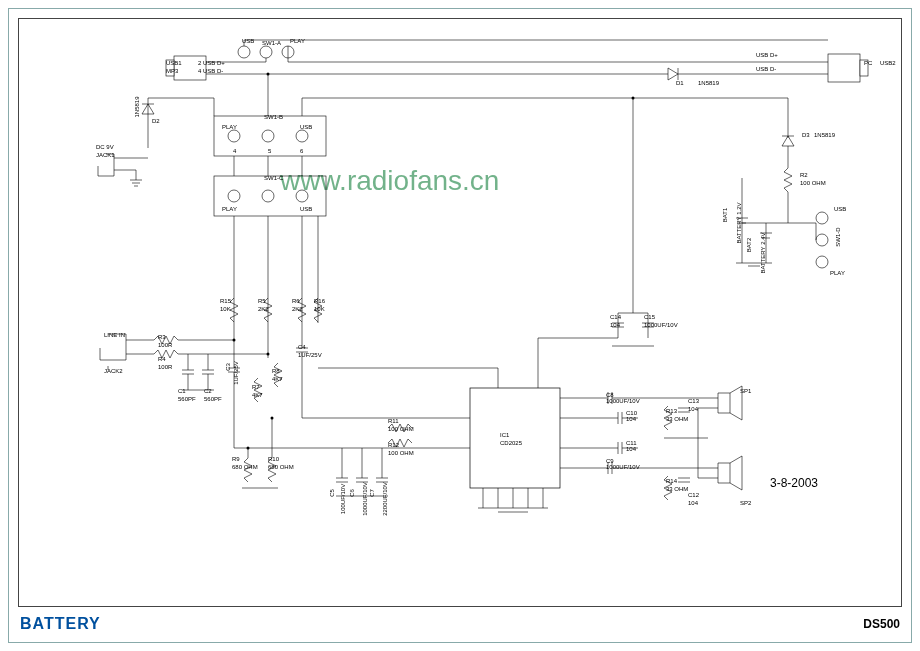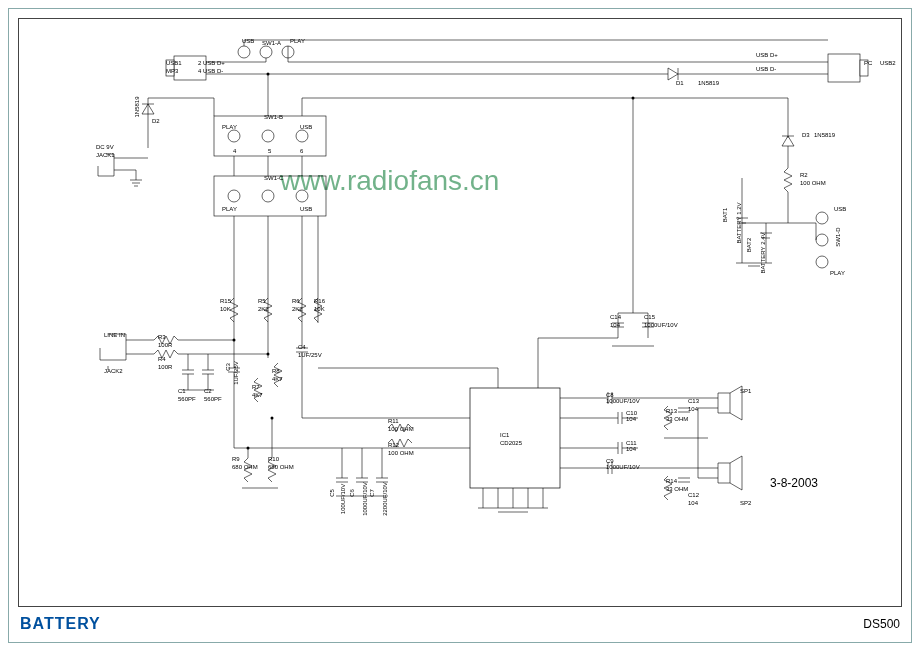--- a/index.html
+++ b/index.html
@@ -37,21 +37,21 @@
       align-items: center;
     }
     .brand {
       font-size: 16px;
       font-weight: bold;
       color: #00509e;
       letter-spacing: 1px;
     }
     .model {
       font-size: 12px;
-      font-weight: normal;
+      font-weight: bold;
       color: #000;
     }
     .label {
       position: absolute;
       font-size: 6px;
       color: #000;
       white-space: nowrap;
     }
     .big-label {
       position: absolute;

